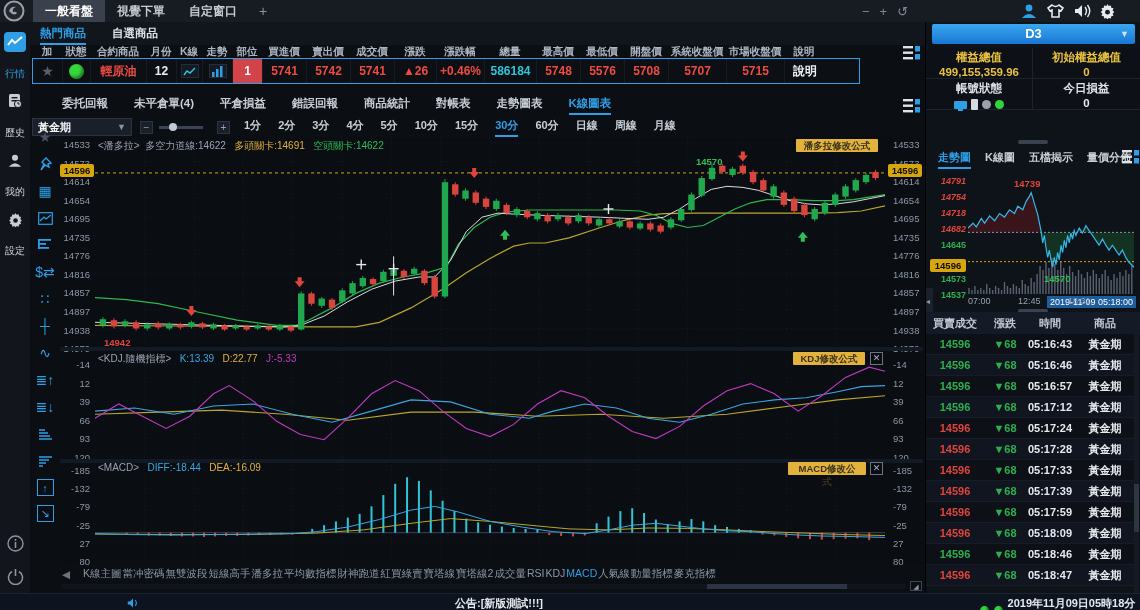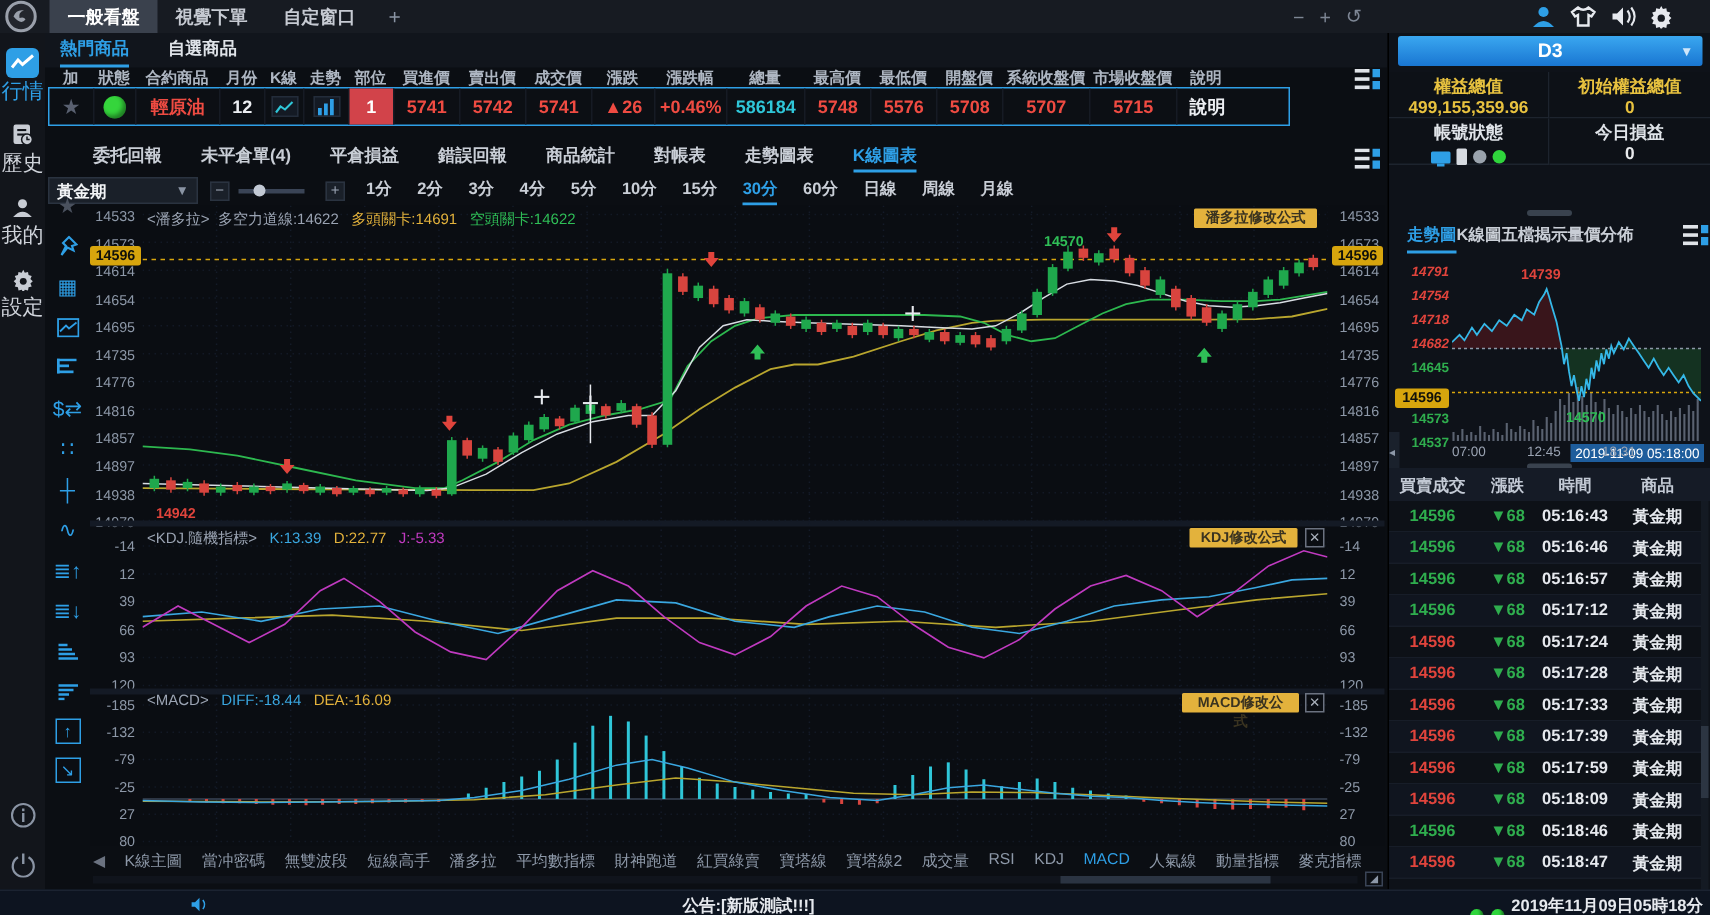--- a/index.html
+++ b/index.html
@@ -13,21 +13,21 @@
   .wtab{height:22px;line-height:22px;padding:0 12px;color:#c6cad2;font-weight:bold;font-size:12px;cursor:default;}
   .wtab.active{background:#3a414d;color:#fff;}
   .addtab{color:#8a94a4;font-size:14px;padding:0 10px;line-height:22px;}
   .winctl{position:absolute;left:862px;top:0;height:22px;display:flex;gap:10px;align-items:center;color:#7d8694;font-size:13px;}
   .topicons{position:absolute;left:1020px;top:0;height:22px;display:flex;gap:8px;align-items:center;}
   
   .leftbar{position:absolute;left:0;top:22px;width:30px;height:571px;background:#12151b;}
   .lb-item{width:30px;text-align:center;margin-top:10px;}
   .lb-ic{width:22px;height:20px;margin:0 auto;display:flex;align-items:center;justify-content:center;border-radius:4px;}
   .lb-item.active .lb-ic{background:#2e9fe6;}
-  .lb-lab{font-size:14px;margin-top:0;color:#cfd3da;}
+  .lb-lab{font-size:10px;margin-top:15px;color:#cfd3da;}
   .lb-item.active .lb-lab{color:#2e9fe6;}
   .lb-bottom{position:absolute;bottom:8px;left:0;width:30px;display:flex;flex-direction:column;gap:16px;align-items:center;color:#8a94a4;}
   
   .subtabs{position:absolute;left:30px;top:22px;width:895px;height:23px;background:#11151c;display:flex;align-items:center;padding-left:10px;gap:26px;}
   .subtab{font-weight:bold;font-size:11.5px;color:#dfe3e8;height:23px;line-height:22px;}
   .subtab.active{color:#2e9fe6;border-bottom:2px solid #2e9fe6;}
   .qhead{position:absolute;left:32px;top:45px;width:828px;height:13px;display:flex;}
   .qhead span{font-size:10.5px;font-weight:bold;color:#aeb6c2;text-align:center;}
   .qrow{position:absolute;left:32px;top:58px;width:828px;height:26px;border:1px solid #2e9fe6;background:#0c0f14;display:flex;align-items:center;}
   .qc{display:flex;align-items:center;justify-content:center;height:24px;font-weight:bold;font-size:12px;border-right:1px solid #161b24;}
@@ -85,21 +85,21 @@
   .stat.yellow .sl,.stat.yellow .sv{color:#e8c23f;}
   .stat.green .sv{color:#2fbf57;}
   .stat.red .sv{color:#e04b3f;}
   .acctstat{display:flex;gap:4px;align-items:center;justify-content:center;margin-top:3px;}
   .mon{width:13px;height:8px;background:#2e9fe6;border-radius:1px;position:relative;}
   .mon:after{content:"";position:absolute;left:4px;top:8px;width:5px;height:2px;background:#2e9fe6;}
   .phone{width:7px;height:11px;background:#d6dae0;border-radius:1px;}
   .dotg{width:9px;height:9px;border-radius:50%;background:#9aa3ad;}
   .dotG{width:9px;height:9px;border-radius:50%;background:#2fd53c;}
   .handle{position:absolute;left:92px;width:30px;height:4px;background:#39424e;border-radius:2px;}
-  .rtabs{position:absolute;left:0;top:126px;width:215px;height:21px;display:flex;padding-left:12px;align-items:center;}
+  .rtabs{position:absolute;left:0;top:126px;width:215px;height:21px;display:flex;gap:14px;padding-left:12px;align-items:center;}
   .rtab{font-size:11px;font-weight:bold;color:#c9ced6;height:21px;line-height:19px;white-space:nowrap;}
   .rtab.active{color:#2e9fe6;border-bottom:2px solid #2e9fe6;}
   .mini{position:absolute;left:0;top:148px;width:215px;height:142px;}
   .mlab{position:absolute;left:2px;width:38px;text-align:right;font-size:9px;font-weight:bold;}
   .mlab.r{color:#e0443c;font-style:italic;} .mlab.g{color:#2fae4e;}
   .mbadge{position:absolute;left:4px;width:36px;height:13px;background:#d7a50d;color:#10100a;font-size:9.5px;font-weight:bold;text-align:center;line-height:13px;border-radius:2px;z-index:3;}
   .mtimes{position:absolute;left:42px;top:126px;width:170px;height:14px;font-size:9px;color:#9aa3b2;}
   .mchip{position:absolute;right:2px;top:0;background:#1e5d9c;color:#fff;padding:1px 3px;font-size:9px;}
   .collapse{position:absolute;left:0;top:266px;width:7px;height:28px;background:#1a212c;color:#8d98a8;font-size:8px;line-height:28px;}
   .thead{position:absolute;left:0;top:290px;width:215px;height:22px;display:grid;grid-template-columns:58px 42px 48px 62px;background:#151b26;align-items:center;}
@@ -735,21 +735,21 @@
     <div class="xbox" style="left:810px;top:325px">✕</div>
 
     <div class="hl" style="left:636px;top:19px;color:#2fbf57">14570</div>
     <div class="hl" style="left:44px;top:200px;color:#e0443c">14942</div>
     <div class="pricebadge" style="left:0;top:27px">14596</div>
     <div class="pricebadge" style="left:828px;top:27px">14596</div>
   </div>
 
   <div class="indbar">
     <span class="ind" style="color:#6b7280">◀</span>
-    <span id="inds" style="display:flex;gap:13px;">
+    <span id="inds" style="display:flex;gap:1px;">
         <span class="ind">K線主圖</span>
         <span class="ind">當冲密碼</span>
         <span class="ind">無雙波段</span>
         <span class="ind">短線高手</span>
         <span class="ind">潘多拉</span>
         <span class="ind">平均數指標</span>
         <span class="ind">財神跑道</span>
         <span class="ind">紅買綠賣</span>
         <span class="ind">寶塔線</span>
         <span class="ind">寶塔線2</span>

